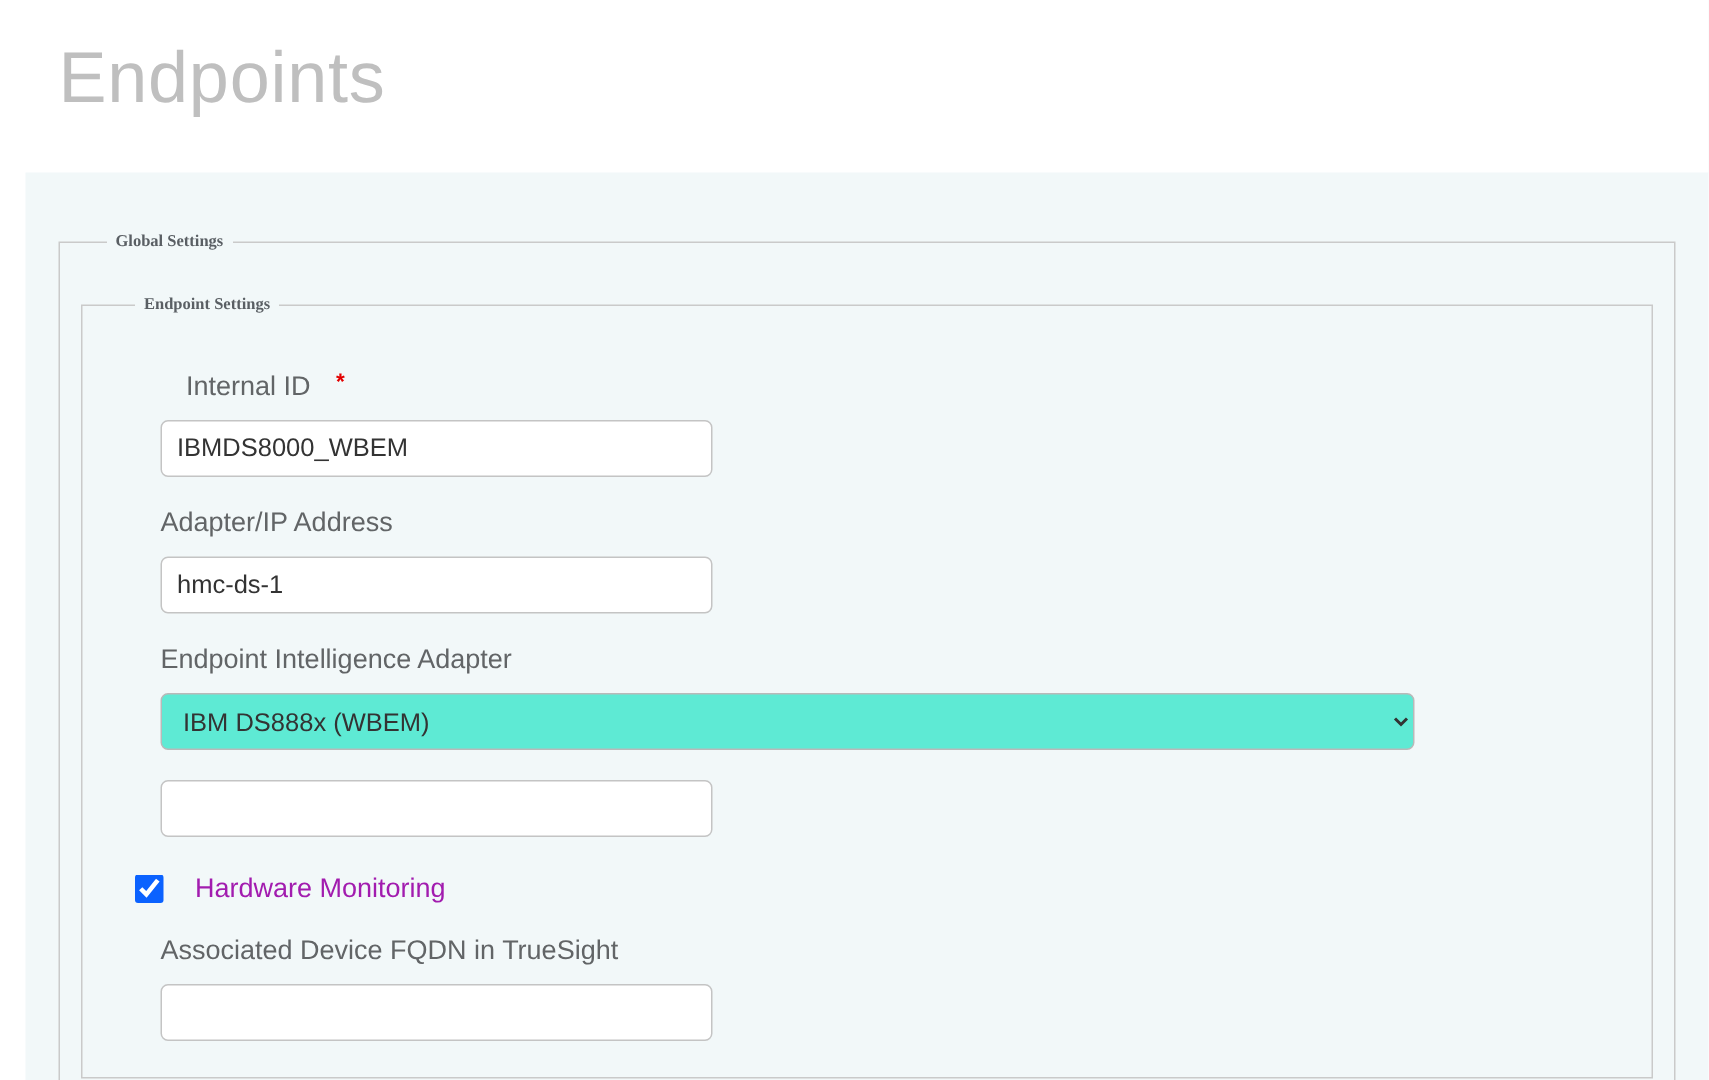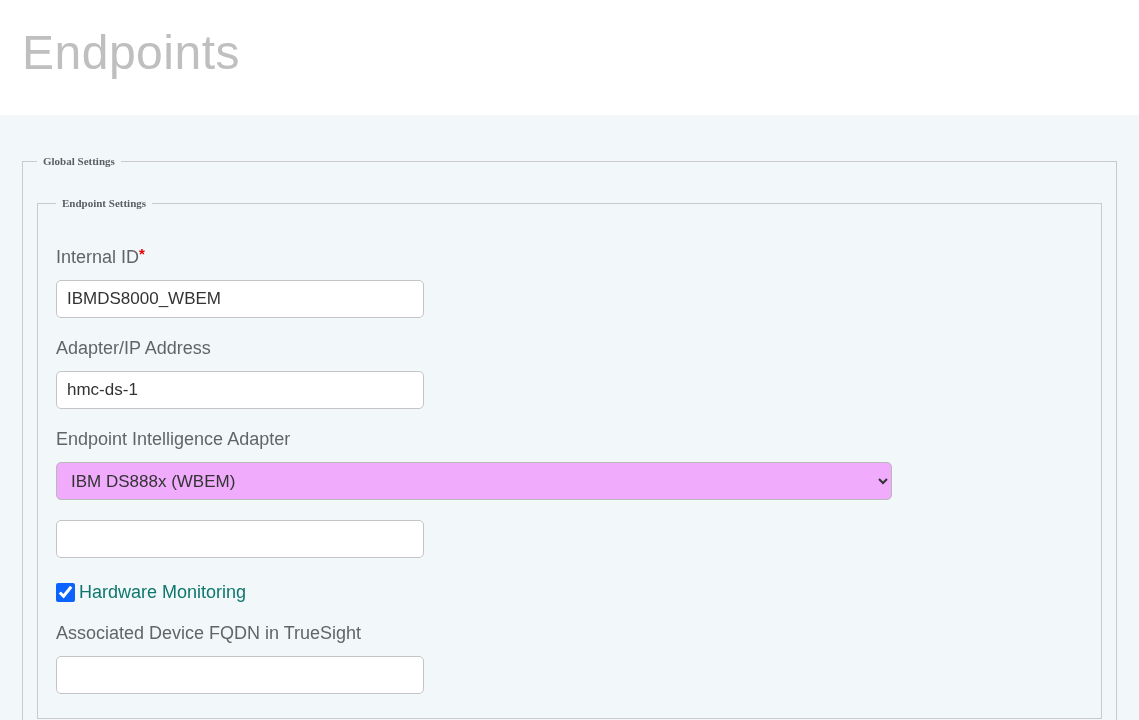--- a/index.html
+++ b/index.html
@@ -1,15 +1,15 @@
 <!DOCTYPE html>
 <html><head>
 <meta charset="utf-8">
 <style>
-  * { box-sizing: border-box; }
+  * { box-sizing: border-box; margin-left: 17px; }
   html, body { margin: 0; padding: 0; font-family: Arial, Helvetica, sans-serif; }
   body { background: #ffffff; }
 
   .page-header {
     padding: 25px 22px 35px 22px;
     background: #ffffff;
   }
   .page-title {
     font-size: 48px;
     font-weight: 400;
@@ -70,36 +70,36 @@
 
   select.wide {
     width: 836px;
     max-width: 100%;
     height: 38px;
     border: 1px solid #b9b9b9;
     border-radius: 5px;
     padding: 0 10px;
     font-size: 17px;
     color: #333;
-    background: #f0abfc;
+    background: #5eead4;
   }
 
   .checkbox-row {
     margin-top: 24px;
     display: flex;
     align-items: center;
   }
   .checkbox-row input[type="checkbox"] {
     width: 19px;
     height: 19px;
     accent-color: #0b62ff;
     margin: 0 4px 0 0;
   }
   .checkbox-row label {
-    color: #0f766e;
+    color: #a21caf;
     font-size: 18px;
   }
 </style>
 </head>
 <body>
 
 <div class="page-header">
   <h1 class="page-title">Endpoints</h1>
 </div>
 

